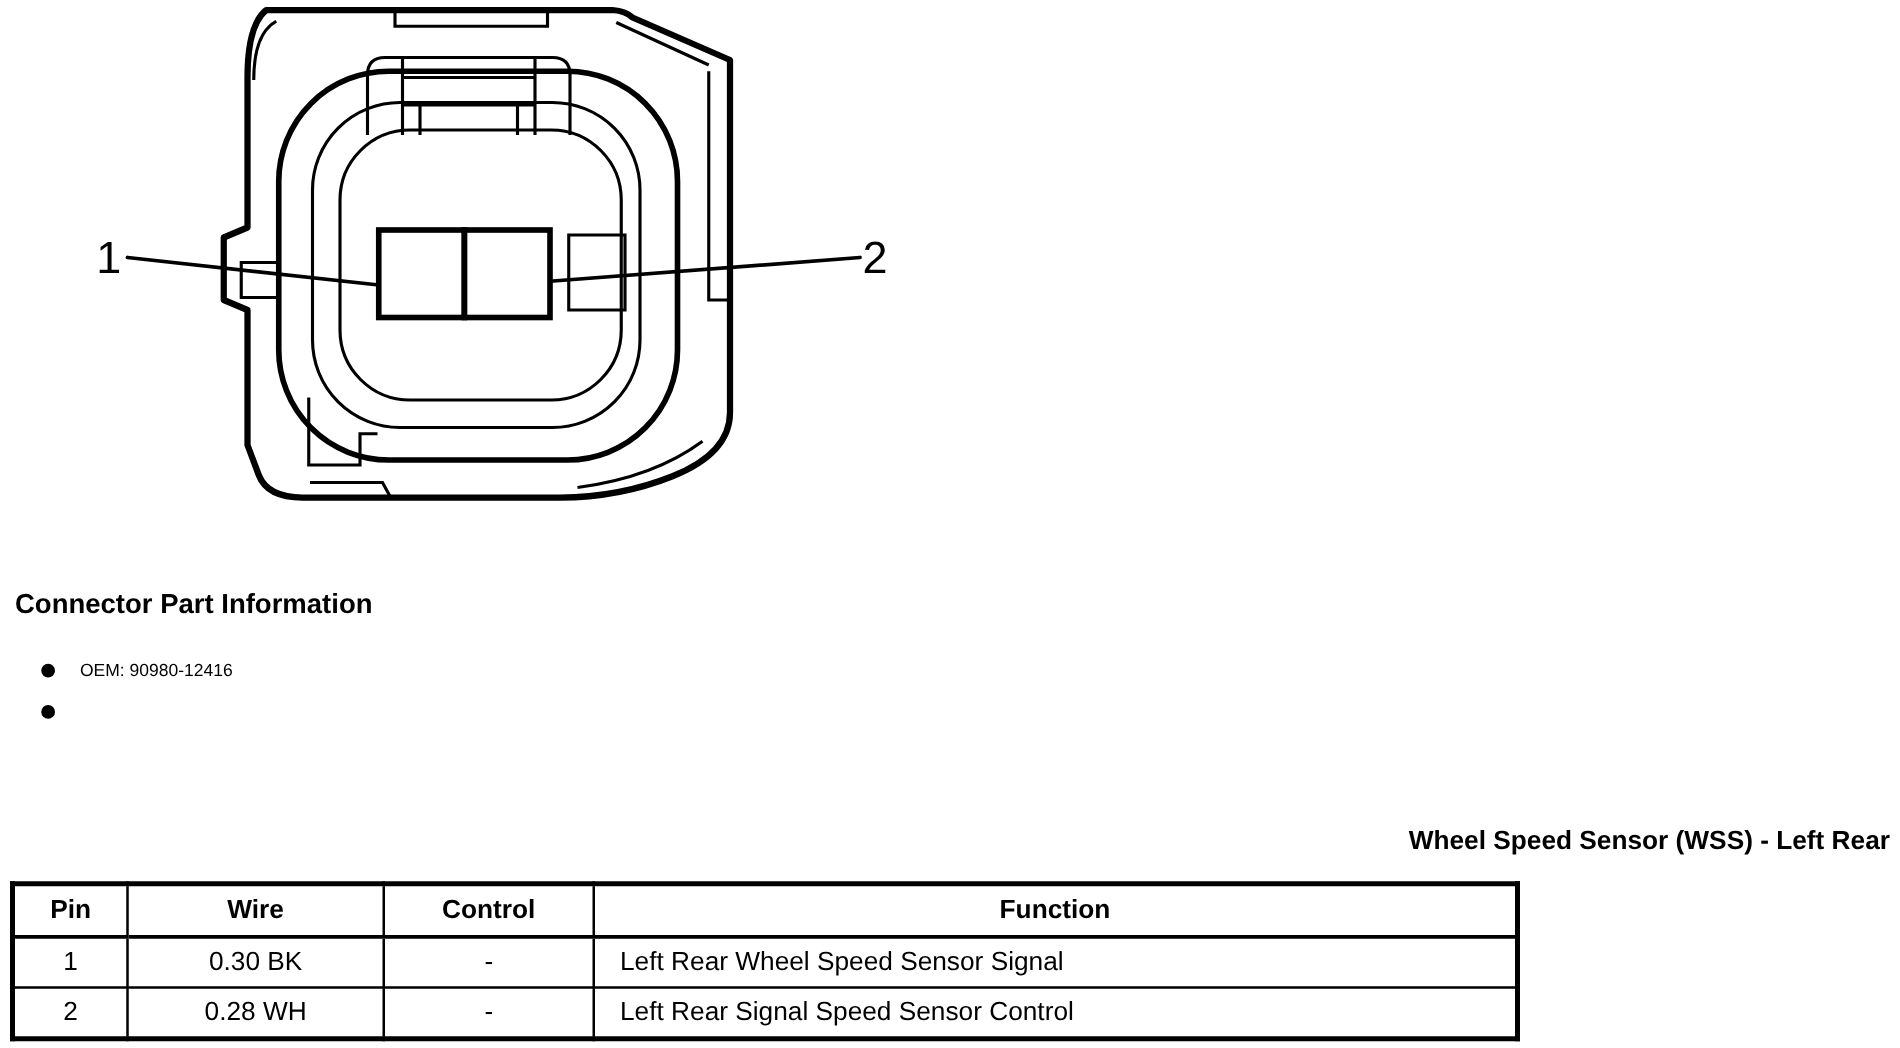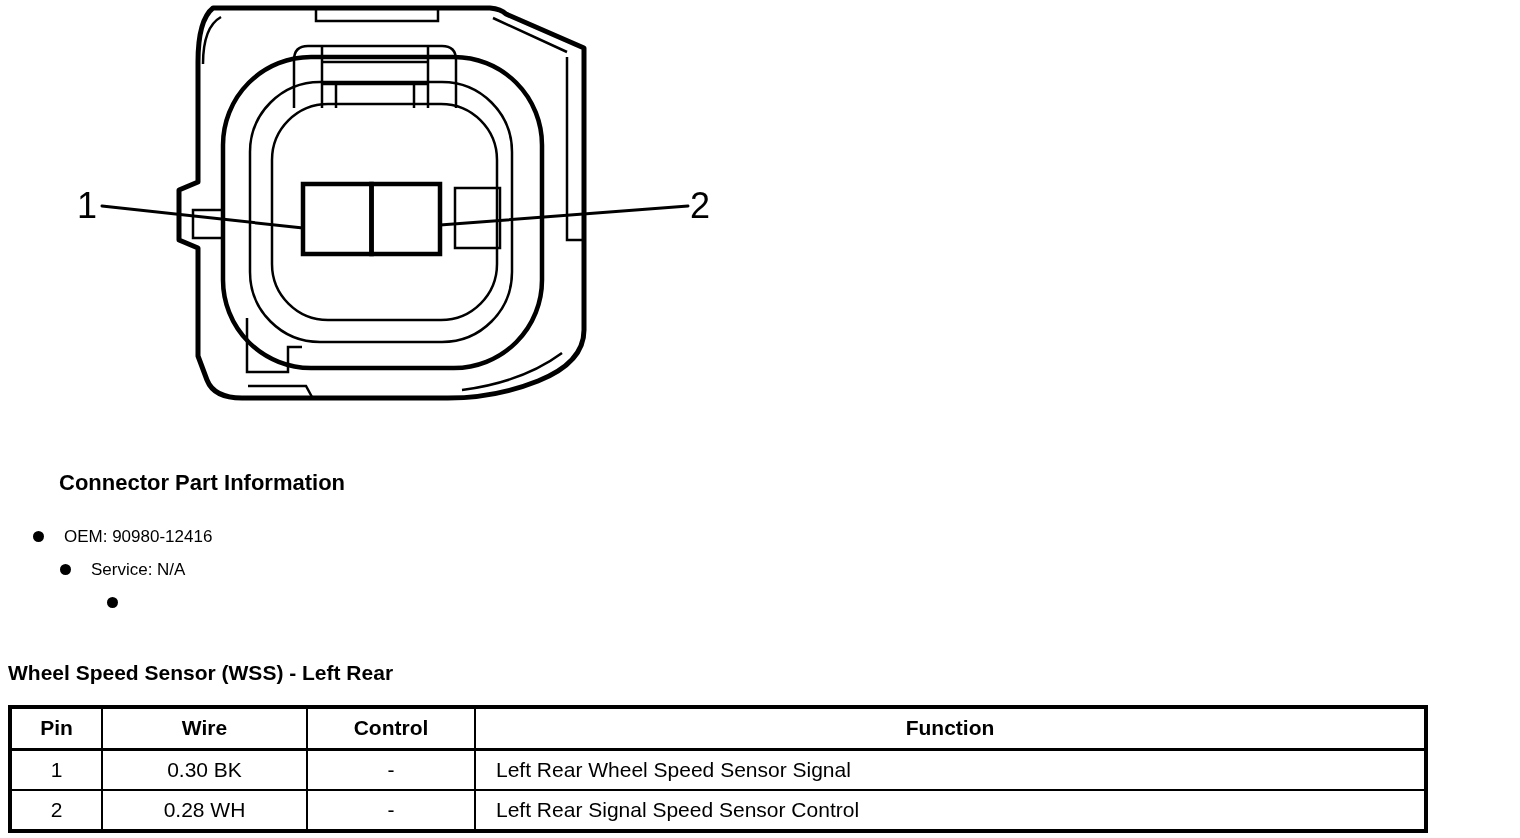--- a/index.html
+++ b/index.html
@@ -22,66 +22,64 @@
     font-family: "Liberation Sans", "DejaVu Sans", sans-serif;
     fill: #000000;
   }
   .section-heading {
     position: absolute;
     left: 12px;
     top: 470px;
     font-size: 22px;
     font-weight: bold;
     white-space: nowrap;
-    margin-left: 47px;
   }
   .info-list {
     position: absolute;
     left: 33px;
     top: 524px;
     list-style: none;
   }
   .info-list li {
     display: flex;
     align-items: flex-start;
     height: 33px;
-    font-size: 17px;
+    font-size: 14px;
     line-height: 25px;
     white-space: nowrap;
-    justify-content: center;
   }
   .bullet-dot {
     display: inline-block;
     width: 11px;
     height: 11px;
     border-radius: 50%;
     background: #000000;
     margin-top: 7px;
     margin-right: 20px;
     flex: 0 0 auto;
   }
   .table-title {
     position: absolute;
     left: 8px;
     top: 661px;
     width: 1504px;
-    text-align: left;
+    text-align: right;
     font-size: 21px;
     font-weight: bold;
   }
   .pinout-table-wrap {
     position: absolute;
     left: 8px;
     top: 705px;
     width: 1504px;
   }
   table.pinout {
     border-collapse: collapse;
     table-layout: fixed;
-    width: 1420px;
+    width: 1208px;
     border: 4px solid #000000;
   }
   table.pinout th, table.pinout td {
     border: 2px solid #000000;
     font-size: 21px;
     text-align: center;
     padding: 0;
     overflow: hidden;
     white-space: nowrap;
   }
@@ -143,24 +141,20 @@
 
   <div class="section-heading">Connector Part Information</div>
 
   <ul class="info-list">
     <li>
       <span class="bullet-dot"></span>
       <span>OEM: 90980-12416</span>
     </li>
     <li>
       <span class="bullet-dot"></span>
-      <span>Service: N/A</span>
-    </li>
-    <li>
-      <span class="bullet-dot"></span>
     </li>
   </ul>
 
   <div class="table-title">Wheel Speed Sensor (WSS) - Left Rear</div>
 
   <div class="pinout-table-wrap">
     <table class="pinout">
       <colgroup>
         <col style="width:92px">
         <col style="width:205px">

